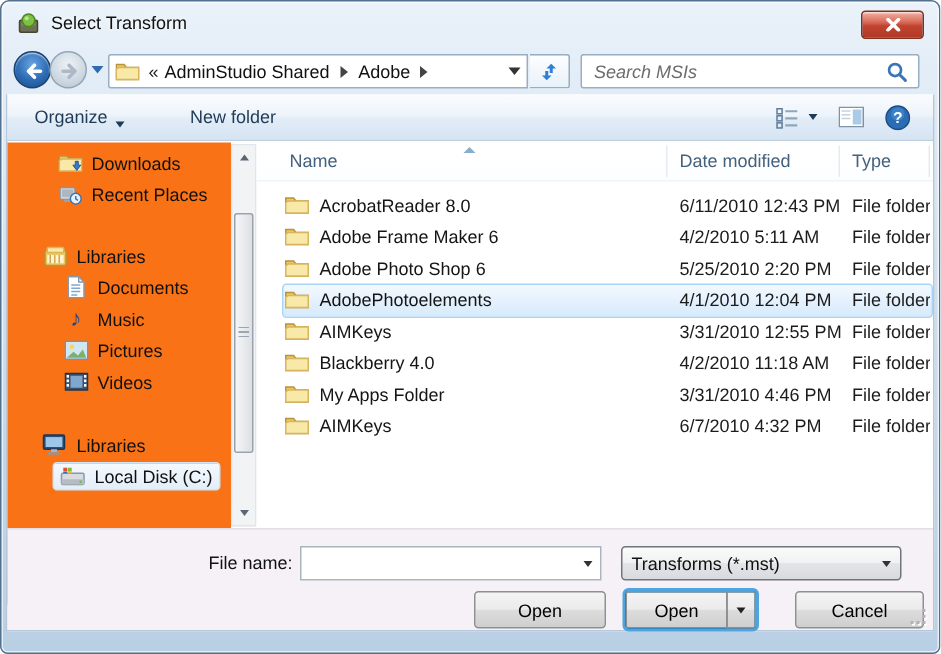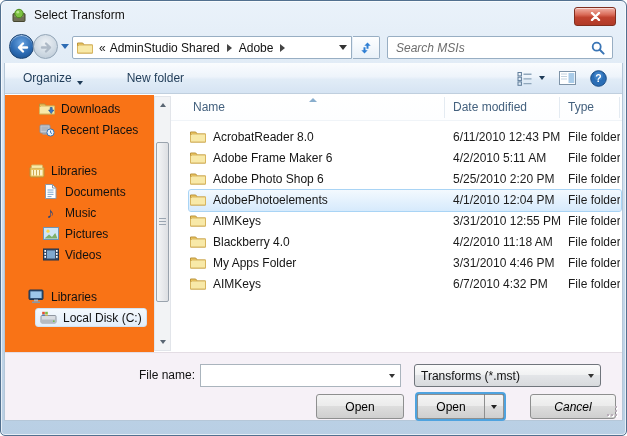--- a/index.html
+++ b/index.html
@@ -90,21 +90,21 @@
   .fn-combo input{flex:1;border:none;outline:none;font-family:"Liberation Sans",sans-serif;font-size:12px;padding:0 4px;background:transparent;}
   .combo-dd{width:16px;height:100%;display:flex;align-items:center;justify-content:center;cursor:pointer;}
   .filter-select{position:absolute;left:409px;top:11px;width:187px;height:23px;border:1px solid #70757c;border-radius:3px;
     background:linear-gradient(180deg,#fbfbfb,#f0f1f2 49%,#e3e5e8 50%,#d8dadd 100%);
     display:flex;align-items:center;font-size:12px;color:#111;padding:0 6px;cursor:pointer;}
   .filter-select .lbl{flex:1;}
   .btn{position:absolute;top:41px;height:25px;border:1px solid #8e8f8f;border-radius:3px;font-size:12px;color:#000;
     background:linear-gradient(180deg,#f4f4f4,#ebebeb 49%,#dddddd 50%,#cfcfcf 100%);
     display:flex;align-items:center;justify-content:center;cursor:pointer;}
   .btn-help{left:311px;width:88px;}
-  .btn-cancel{left:525px;width:86px;font-style:italic;}
+  .btn-cancel{left:525px;width:86px;}
   .open-split{position:absolute;left:410px;top:39px;width:91px;height:29px;border:2px solid #4fa3df;border-radius:4px;
     background:#0369a1;display:flex;cursor:pointer;}
   .open-main{flex:1;border:1px solid #8e8f8f;border-right:none;border-radius:2px 0 0 2px;
     background:linear-gradient(180deg,#f4f4f4,#ebebeb 49%,#dddddd 50%,#cfcfcf 100%);
     display:flex;align-items:center;justify-content:center;font-size:12px;}
   .open-arrow{width:20px;border:1px solid #8e8f8f;border-radius:0 2px 2px 0;
     background:linear-gradient(180deg,#f4f4f4,#ebebeb 49%,#dddddd 50%,#cfcfcf 100%);
     display:flex;align-items:center;justify-content:center;}
   .grip{position:absolute;right:5px;bottom:4px;width:11px;height:11px;}
   .grip i{position:absolute;width:2px;height:2px;background:#b9aeb9;box-shadow:1px 1px 0 #fff;}

